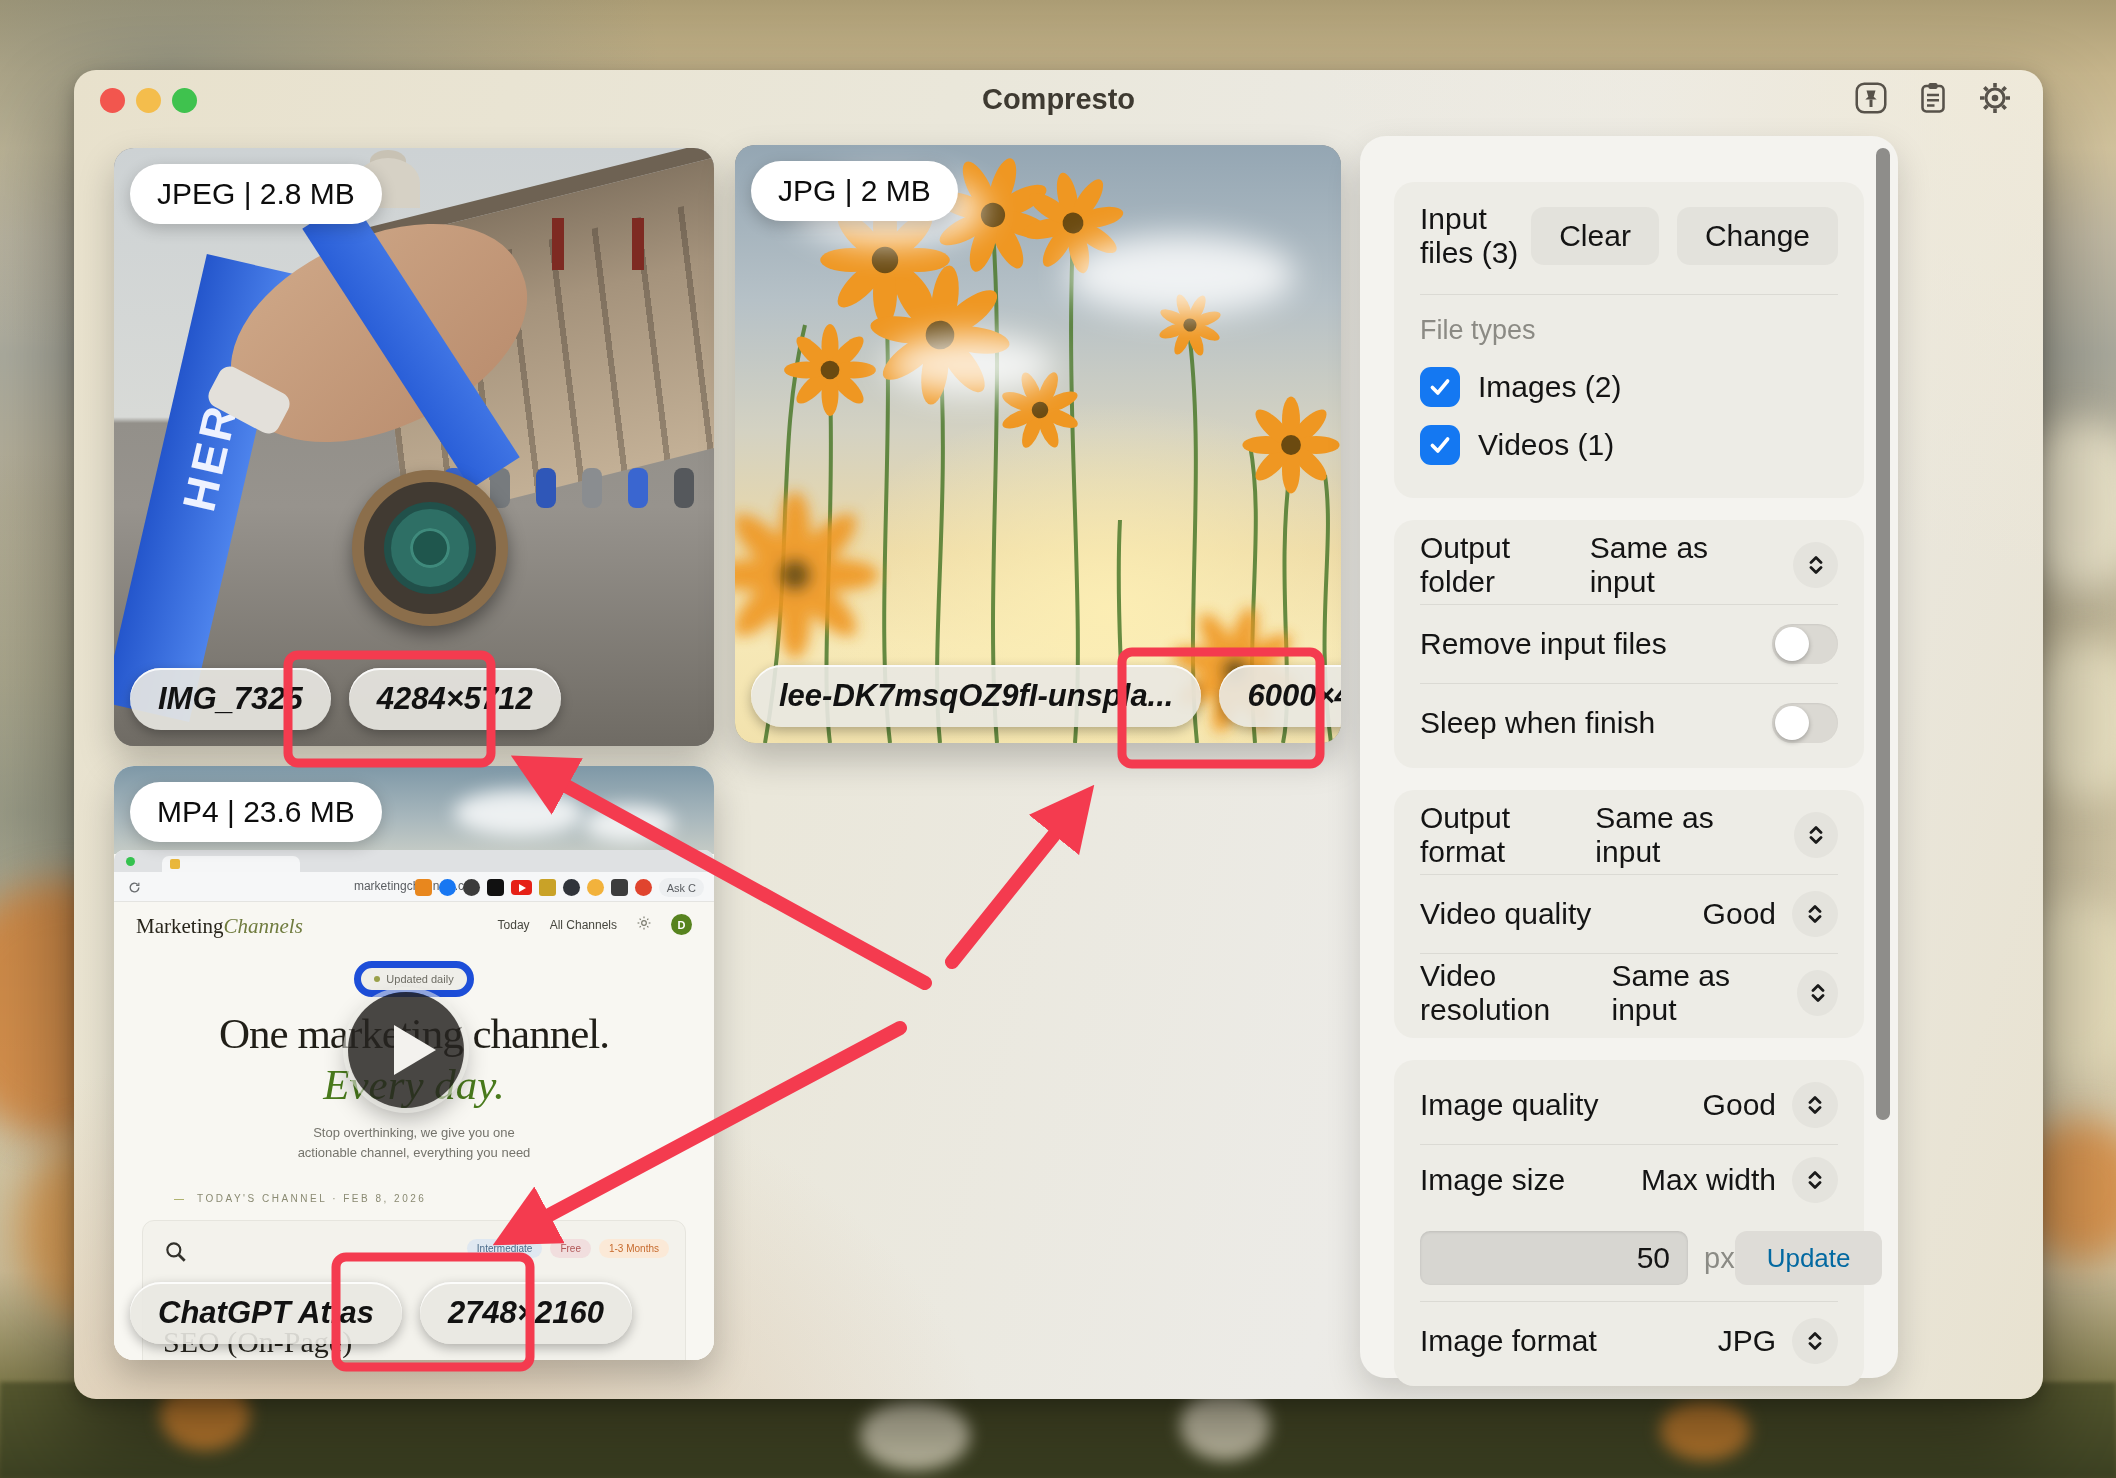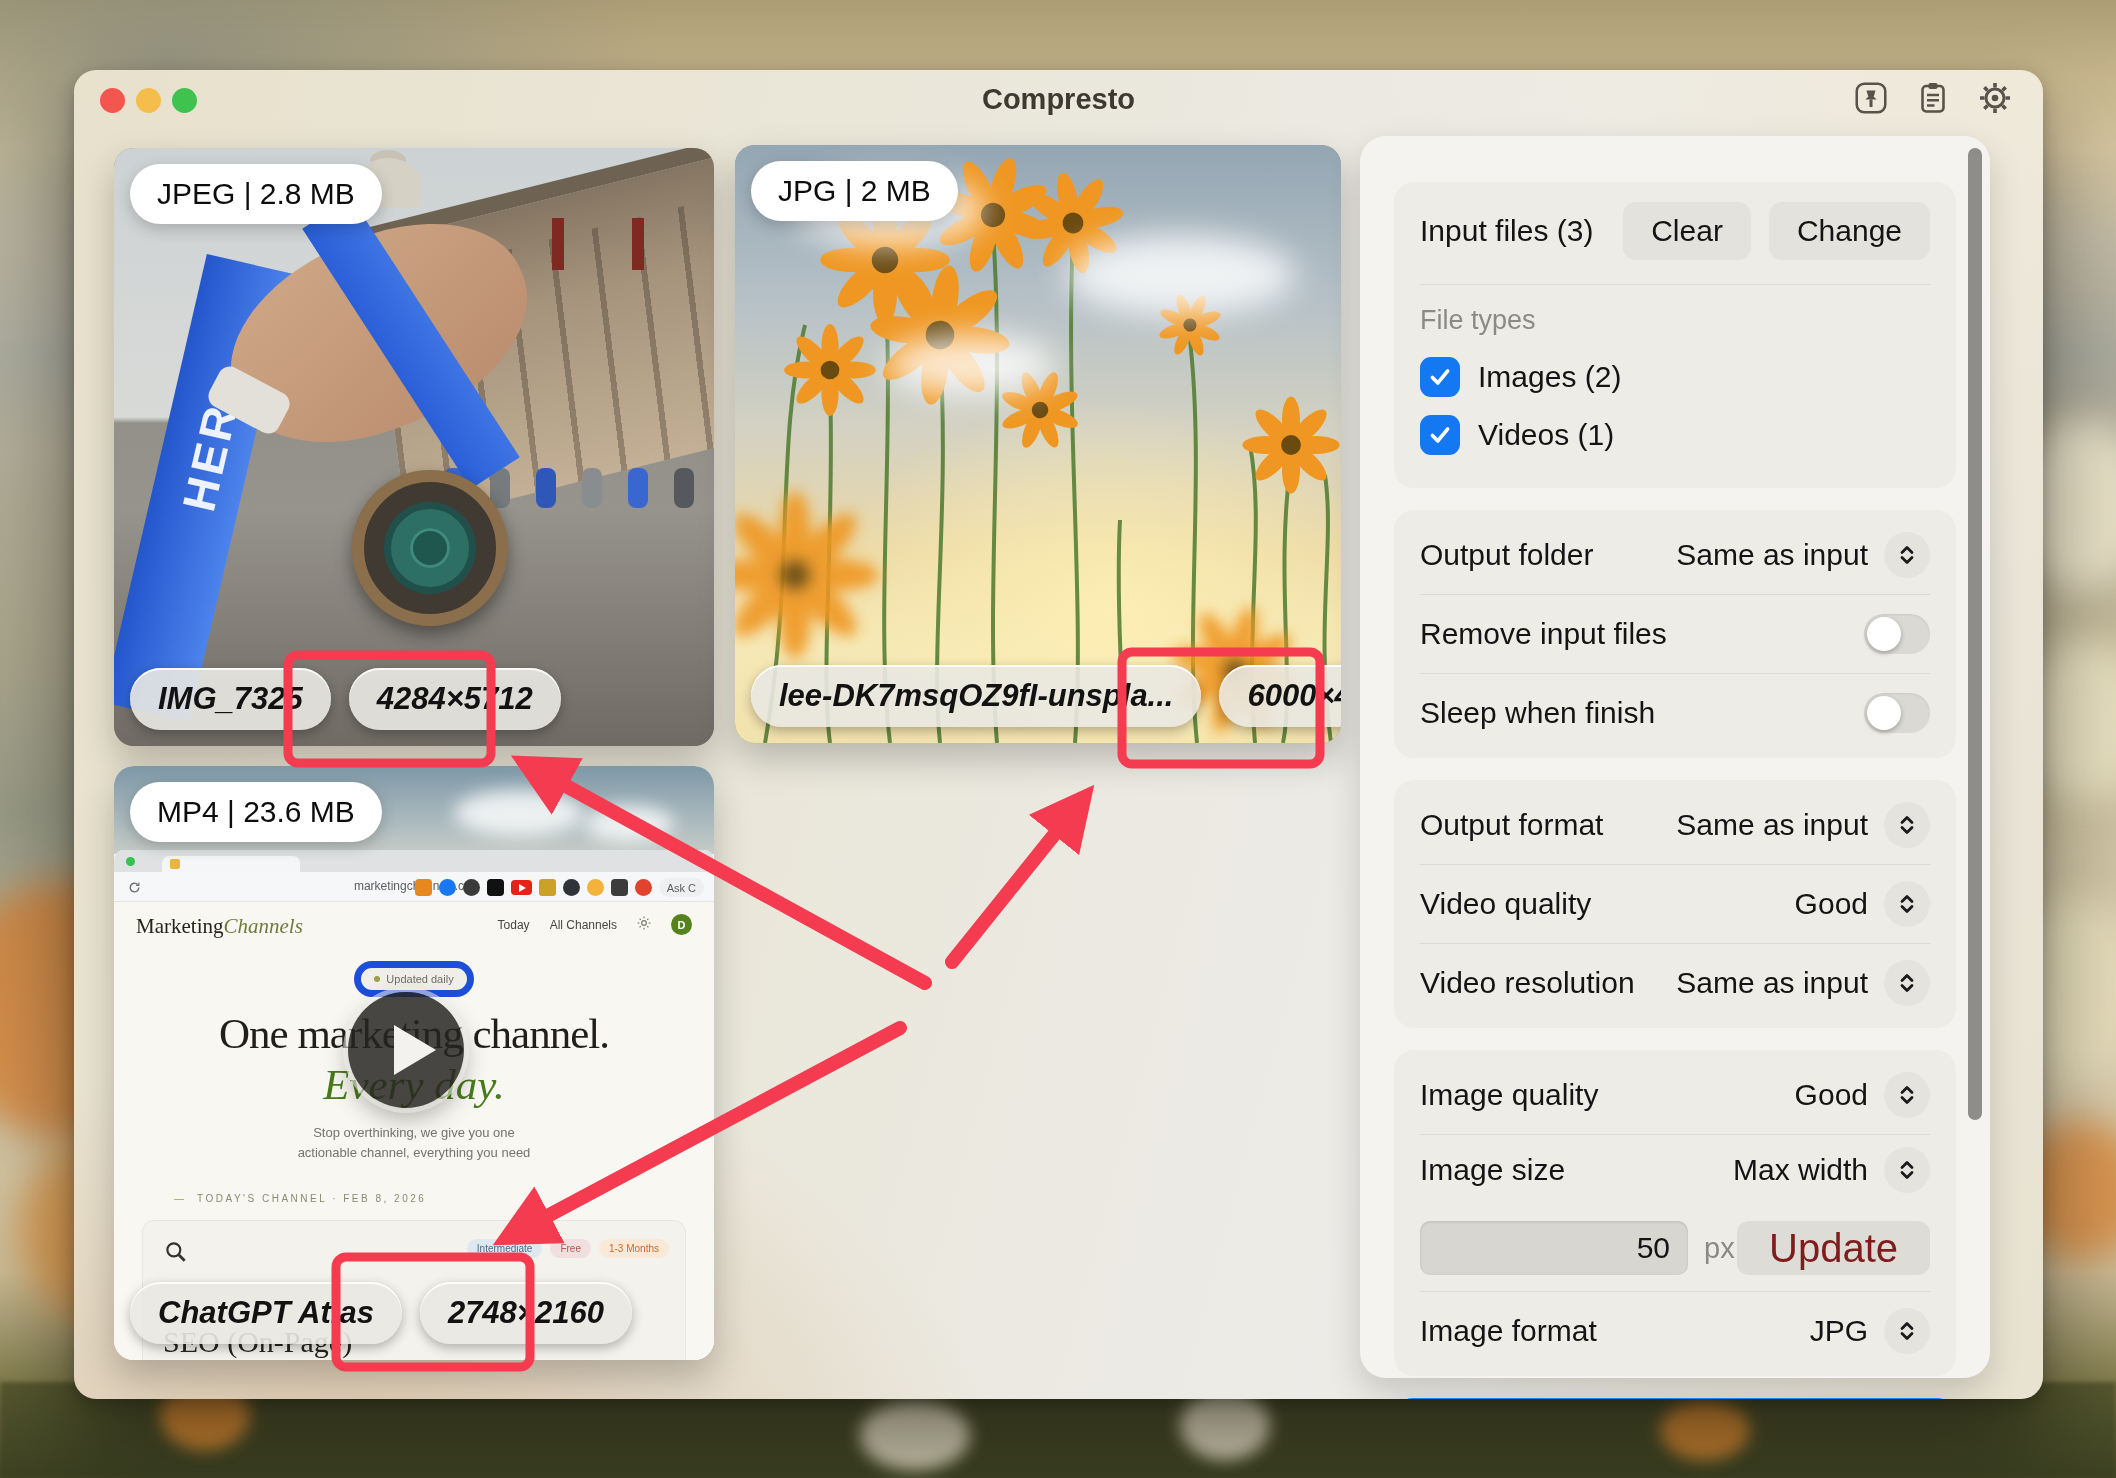--- a/index.html
+++ b/index.html
@@ -124,21 +124,21 @@
   .lb2 { background:#f1dede; color:#b05555; }
   .lb3 { background:#fbe9d7; color:#c76b2e; }
   .ltitle { font-size:30px; color:#26241d; margin-top:56px; }
   .ldesc { font-size:13px; color:#91908a; line-height:1.65; margin-top:10px; }
   .play { position:absolute; left:234px; top:226px; width:116px; height:116px; border-radius:50%; z-index:4;
     background:rgba(38,36,33,.84); box-shadow:0 0 0 5px rgba(240,240,235,.55), 0 10px 24px rgba(0,0,0,.3); }
   .play:after { content:""; position:absolute; left:46px; top:33px;
     border-left:42px solid #f3f2ee; border-top:25px solid transparent; border-bottom:25px solid transparent; }
 
   
-  .panel { position:absolute; left:1286px; top:66px; width:630px; height:1242px;
+  .panel { position:absolute; left:1286px; top:66px; width:538px; height:1242px;
     background:#f4f3ef; border-radius:26px; box-shadow:0 14px 34px rgba(0,0,0,.16);
     padding:46px 34px 26px 34px; display:flex; flex-direction:column; }
   .scrollbar { position:absolute; right:8px; top:12px; width:14px; height:972px; border-radius:7px; background:#8e8d8a; }
   .section { background:#edece6; border-radius:20px; padding:6px 26px; margin-bottom:22px; }
   .sectionA { padding:20px 26px 24px 26px; }
   .prow { display:flex; align-items:center; justify-content:space-between; height:78px; }
   .plabel { font-size:30px; color:#141414; }
   .pval { font-size:30px; color:#141414; }
   .sel { display:flex; align-items:center; gap:16px; }
   .step { width:46px; height:46px; border-radius:50%; background:#e4e3dd; display:flex; align-items:center; justify-content:center; }
@@ -151,21 +151,21 @@
   .cblabel { font-size:30px; color:#141414; }
   .toggle { width:66px; height:40px; border-radius:20px; background:#dbd9d3; position:relative;
     box-shadow:inset 0 1px 2px rgba(0,0,0,.07); }
   .knob { position:absolute; left:3px; top:3px; width:34px; height:34px; border-radius:50%; background:#fff;
     box-shadow:0 2px 5px rgba(0,0,0,.28); }
   .sizerow { display:flex; align-items:center; height:86px; }
   .sizeinput { width:268px; height:54px; border:none; border-radius:10px; background:#d7d6d1;
     box-shadow:inset 0 1px 3px rgba(0,0,0,.12); text-align:right; padding:0 18px; font-size:30px; color:#141414; font-family:inherit; }
   .unit { font-size:29px; color:#8b8b85; margin-left:16px; }
   .updbtn { margin-left:auto; background:#dedcd7; border:none; border-radius:12px; height:54px; padding:0 32px;
-    font-size:40px; color:#7f1d1d; font-family:inherit; }
+    font-size:26px; color:#0369a1; font-family:inherit; }
   .compress { margin-top:auto; height:96px; border:none; border-radius:48px;
     background:linear-gradient(180deg,#1b86f5,#0d6ce9); color:#6be9f9; font-size:33px; font-weight:bold;
     font-family:inherit; box-shadow:0 12px 26px rgba(16,108,232,.35); }
 </style>
 </head>
 <body>
 
 <div class="wall">
   <div class="blob" style="left:-60px;top:880px;width:260px;height:260px;background:rgba(214,125,47,.75);"></div>
   <div class="blob" style="left:20px;top:1130px;width:200px;height:200px;background:rgba(224,146,60,.7);"></div>

